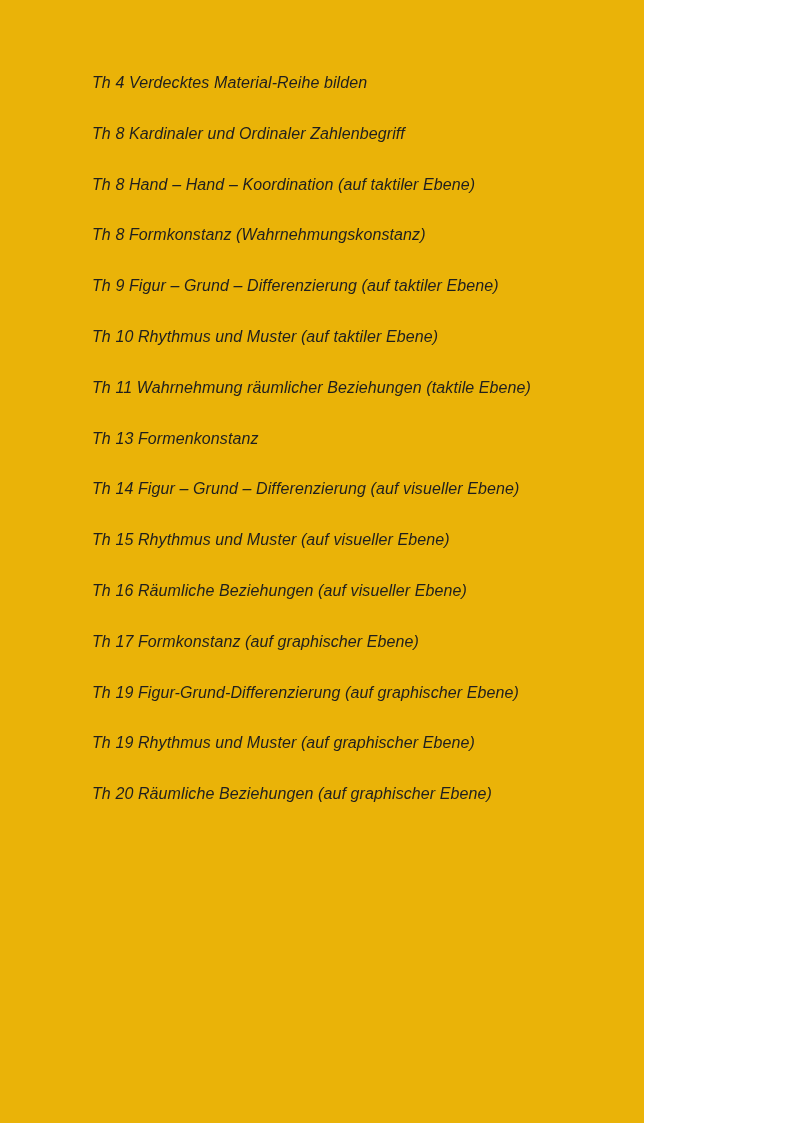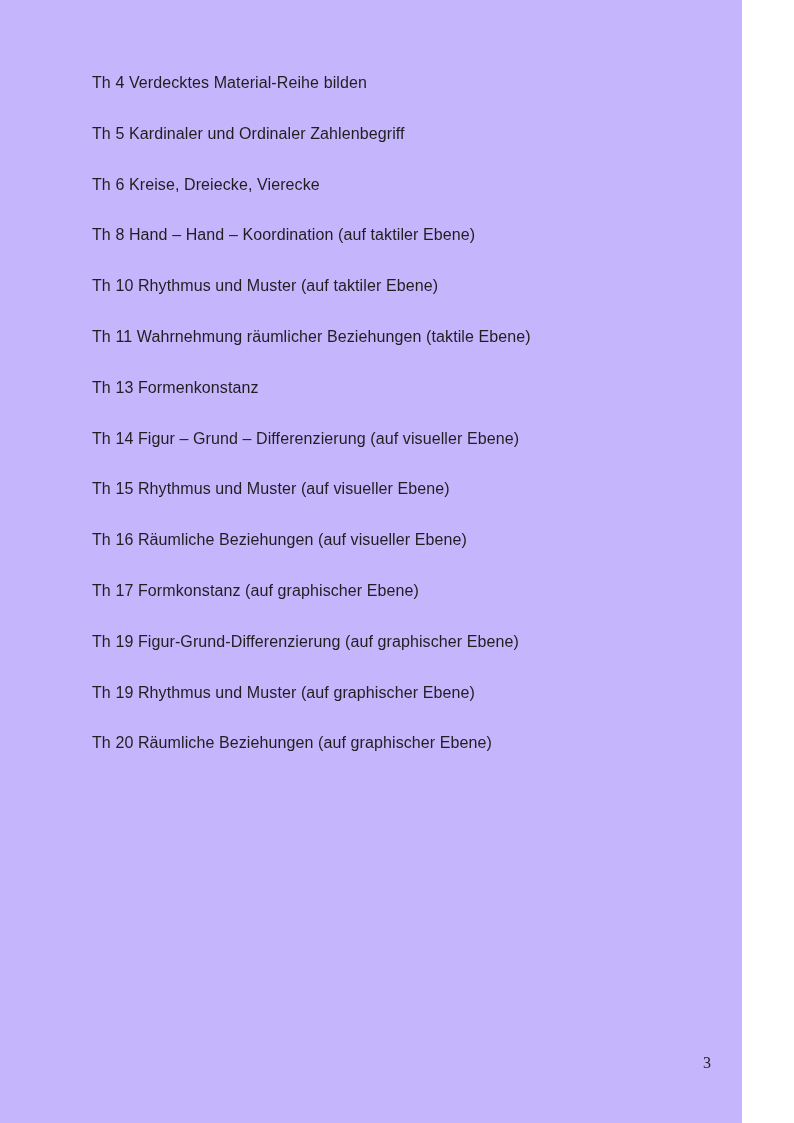--- a/index.html
+++ b/index.html
@@ -3,26 +3,27 @@
 <meta charset="utf-8">
 <title>Document Page</title>
 <style>
   html, body {
     margin: 0;
     padding: 0;
     background: #ffffff;
   }
   .page {
     position: relative;
-    width: 742px;
+    width: 644px;
     height: 1123px;
-    background: #c4b5fd;
+    background: #eab308;
     overflow: hidden;
     font-family: "Liberation Sans", "DejaVu Sans", sans-serif;
     color: #1f1f1f;
+    font-style: italic;
   }
   .content {
     position: absolute;
     left: 92px;
     top: 58px;
     right: 40px;
   }
   .line {
     height: 50.8px;
     line-height: 50.8px;
@@ -39,23 +40,24 @@
     line-height: 19px;
     color: #1f1f1f;
   }
 </style>
 </head>
 <body>
 
 <div class="page">
   <div class="content">
     <div class="line">Th 4 Verdecktes Material-Reihe bilden</div>
-    <div class="line">Th 5 Kardinaler und Ordinaler Zahlenbegriff</div>
-    <div class="line">Th 6 Kreise, Dreiecke, Vierecke</div>
+    <div class="line">Th 8 Kardinaler und Ordinaler Zahlenbegriff</div>
     <div class="line">Th 8 Hand – Hand – Koordination (auf taktiler Ebene)</div>
+    <div class="line">Th 8 Formkonstanz (Wahrnehmungskonstanz)</div>
+    <div class="line">Th 9 Figur – Grund – Differenzierung (auf taktiler Ebene)</div>
     <div class="line">Th 10 Rhythmus und Muster (auf taktiler Ebene)</div>
     <div class="line">Th 11 Wahrnehmung räumlicher Beziehungen (taktile Ebene)</div>
     <div class="line">Th 13 Formenkonstanz</div>
     <div class="line">Th 14 Figur – Grund – Differenzierung (auf visueller Ebene)</div>
     <div class="line">Th 15 Rhythmus und Muster (auf visueller Ebene)</div>
     <div class="line">Th 16 Räumliche Beziehungen (auf visueller Ebene)</div>
     <div class="line">Th 17 Formkonstanz (auf graphischer Ebene)</div>
     <div class="line">Th 19 Figur-Grund-Differenzierung (auf graphischer Ebene)</div>
     <div class="line">Th 19 Rhythmus und Muster (auf graphischer Ebene)</div>
     <div class="line">Th 20 Räumliche Beziehungen (auf graphischer Ebene)</div>

